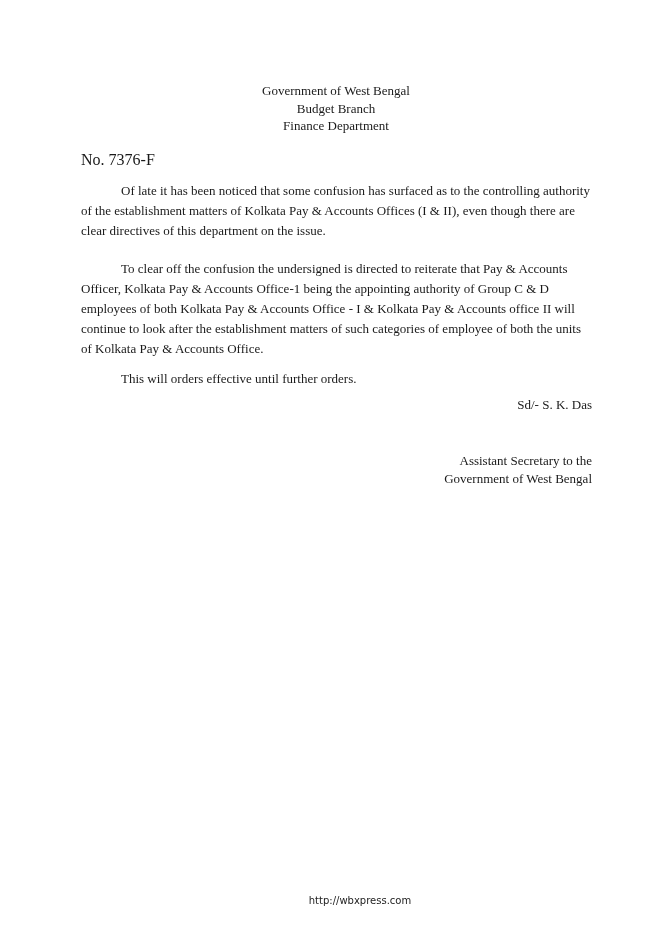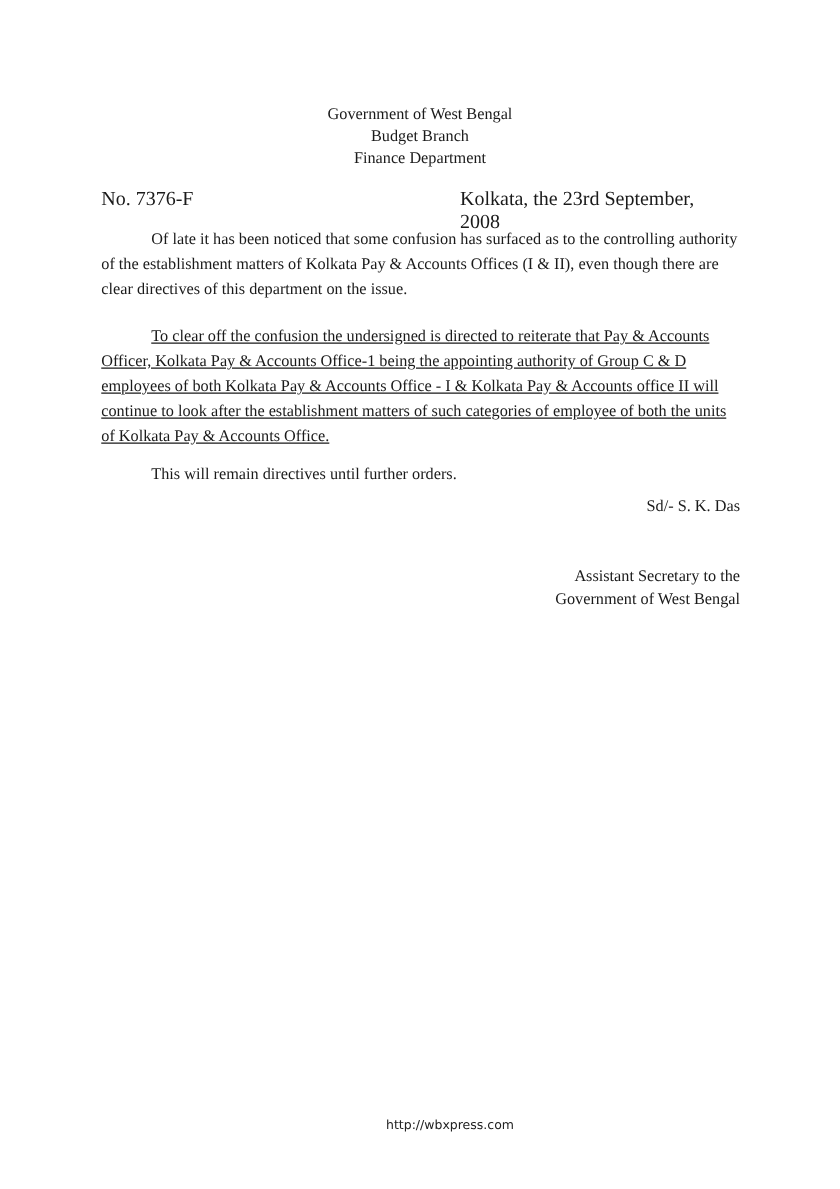--- a/index.html
+++ b/index.html
@@ -8,45 +8,44 @@
     .header { position: absolute; top: 82px; left: 0; width: 672px; text-align: center;
               font-size: 13px; line-height: 17.5px; }
     .header div { display: block; }
     .ref-line { position: absolute; top: 151px; left: 81px; width: 510px; height: 18px;
                 font-size: 16px; line-height: 18px; }
     .ref-no { position: absolute; left: 0; top: 0; }
     .ref-date { position: absolute; left: 287px; top: 0; }
     .para { position: absolute; left: 81px; width: 512px; font-size: 13px; line-height: 20px;
             text-indent: 40px; margin: 0; }
     .p1 { top: 181px; }
-    .p2 { top: 259px; text-decoration: underline; }
+    .p2 { top: 259px; }
     .p3 { top: 369px; }
     .sig { position: absolute; right: 80px; text-align: right; font-size: 13px; line-height: 17.5px; }
     .sig1 { top: 396px; }
     .sig2 { top: 452px; }
     .footer { position: absolute; top: 895px; left: 0; width: 672px; text-align: center;
               font-family: "DejaVu Sans", "Liberation Sans", sans-serif; font-size: 10px; color: #222; padding-left: 24px; }
   </style>
 </head>
 <body>
 
 <div class="header">
   <div>Government of West Bengal</div>
   <div>Budget Branch</div>
   <div>Finance Department</div>
 </div>
 
 <div class="ref-line">
   <span class="ref-no">No. 7376-F</span>
-  <span class="ref-date">Kolkata, the 23rd September, 2008</span>
 </div>
 
 <p class="para p1">Of late it has been noticed that some confusion has surfaced as to the controlling authority of the establishment matters of Kolkata Pay &amp; Accounts Offices (I &amp; II), even though there are clear directives of this department on the issue.</p>
 <p class="para p2">To clear off the confusion the undersigned is directed to reiterate that Pay &amp; Accounts Officer, Kolkata Pay &amp; Accounts Office-1 being the appointing authority of Group C &amp; D employees of both Kolkata Pay &amp; Accounts Office - I &amp; Kolkata Pay &amp; Accounts office II will continue to look after the establishment matters of such categories of employee of both the units of Kolkata Pay &amp; Accounts Office.</p>
-<p class="para p3">This will remain directives until further orders.</p>
+<p class="para p3">This will orders effective until further orders.</p>
 
 <div class="sig sig1">Sd/- S. K. Das</div>
 <div class="sig sig2">
   <div>Assistant Secretary to the</div>
   <div>Government of West Bengal</div>
 </div>
 
 <div class="footer">http://wbxpress.com</div>
 
 </body></html>

